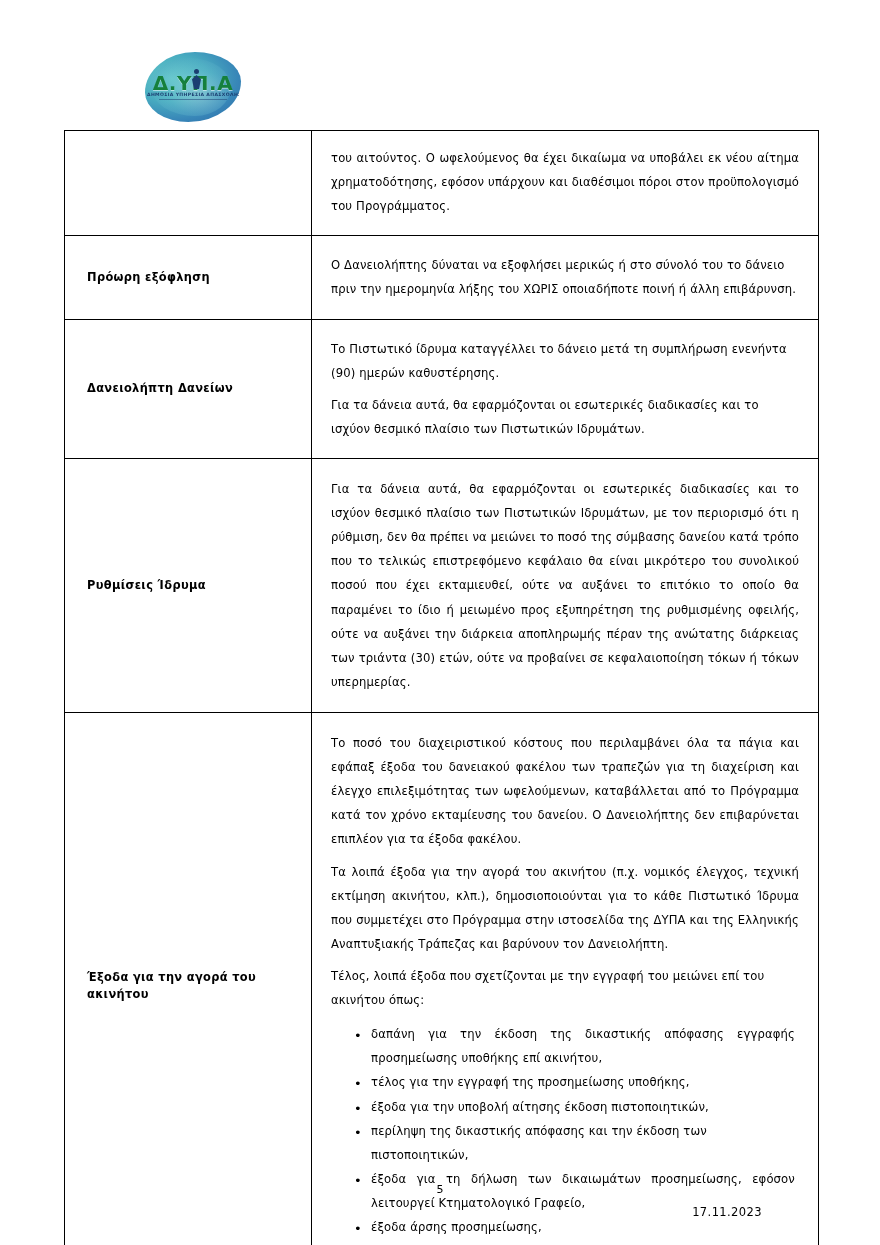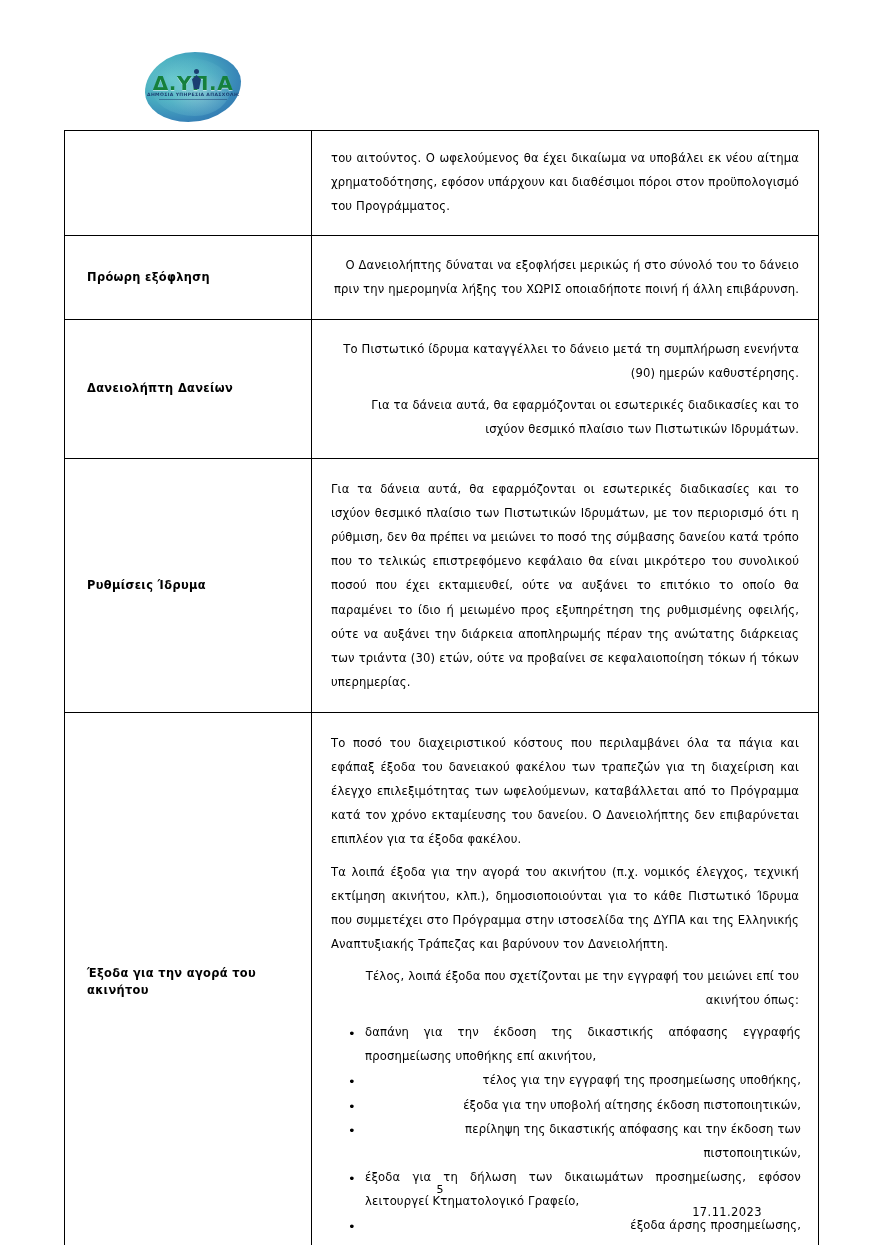--- a/index.html
+++ b/index.html
@@ -131,42 +131,42 @@
     text-align: justify;
     letter-spacing: 0.15px;
   }
   .body-inner.flow-top {
     padding-top: 7px;
   }
   .body-inner p {
     margin: 8px;
   }
   .body-inner p.nojustify {
-    text-align: right;
+    text-align: left;
   }
   .bullets {
-    margin: 4px;
+    margin: 10px;
     padding-left: 38px;
     list-style: none;
   }
   .bullets li {
     position: relative;
     text-align: justify;
     padding-right: 2px;
   }
   .bullets li::before {
     content: "\2022";
     position: absolute;
     left: -17px;
     top: 0;
     font-size: 13px;
     line-height: 2.08;
   }
   .bullets li.nojustify {
-    text-align: right;
+    text-align: left;
   }
   td.tall-pad .body-inner {
     padding-top: 10px;
     padding-bottom: 10px;
   }
   .last-row-body {
     padding: 30px 11px 14px 11px;
     font-size: 11.6px;
     line-height: 1.9;
   }

